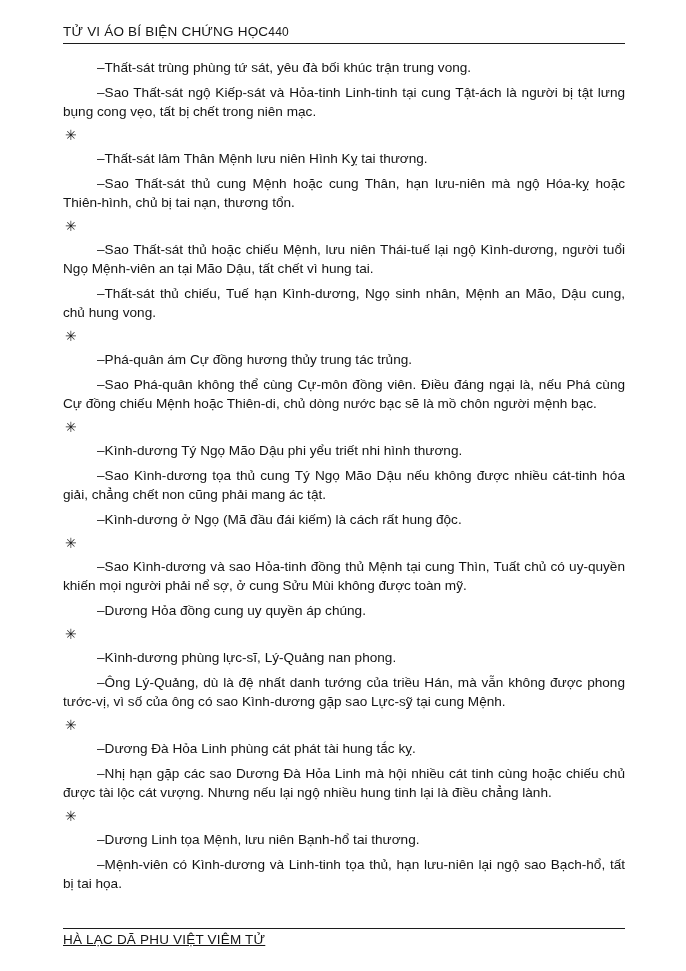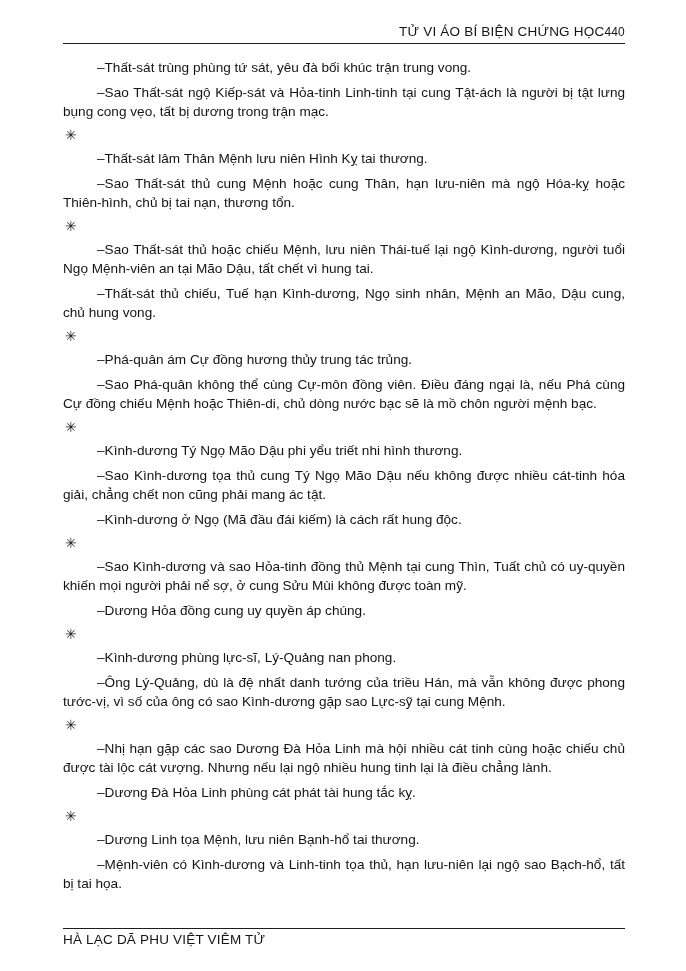--- a/index.html
+++ b/index.html
@@ -13,21 +13,21 @@
     font-family: "Liberation Sans", sans-serif;
     color: #141414;
     overflow: hidden;
   }
   .header {
     position: absolute;
     top: 24px;
     left: 63px;
     right: 61px;
     display: flex;
-    justify-content: flex-end;
+    justify-content: flex-start;
     align-items: baseline;
     font-size: 13.5px;
     letter-spacing: 0.2px;
     padding-bottom: 4px;
     border-bottom: 1.6px solid #1c1c1c;
   }
   .header .page-num { font-size: 12px; }
   .content {
     position: absolute;
     top: 52px;
@@ -52,37 +52,38 @@
   }
   .footer {
     position: absolute;
     left: 63px;
     right: 61px;
     bottom: 24px;
     border-top: 1.6px solid #1c1c1c;
     padding-top: 3px;
     font-size: 13.5px;
     letter-spacing: 0.2px;
+    text-decoration: underline;
   }
 </style>
 </head>
 <body>
 
 <div class="page">
 
   <div class="header">
     <span class="title">TỬ VI ÁO BÍ BIỆN CHỨNG HỌC</span>
     <span class="page-num">440</span>
   </div>
 
   <div class="content">
 
     <div>
       <p class="para">–Thất-sát trùng phùng tứ sát, yêu đà bối khúc trận trung vong.</p>
-      <p class="para">–Sao Thất-sát ngộ Kiếp-sát và Hỏa-tinh Linh-tinh tại cung Tật-ách là người bị tật lưng bụng cong vẹo, tất bị dương trong trận mạc.</p>
+      <p class="para">–Sao Thất-sát ngộ Kiếp-sát và Hỏa-tinh Linh-tinh tại cung Tật-ách là người bị tật lưng bụng cong vẹo, tất bị chết trong niên mạc.</p>
     </div>
     <div class="sep">✳</div>
 
     <div>
       <p class="para">–Thất-sát lâm Thân Mệnh lưu niên Hình Kỵ tai thương.</p>
       <p class="para">–Sao Thất-sát thủ cung Mệnh hoặc cung Thân, hạn lưu-niên mà ngộ Hóa-kỵ hoặc Thiên-hình, chủ bị tai nạn, thương tổn.</p>
     </div>
     <div class="sep">✳</div>
 
     <div>
@@ -110,22 +111,22 @@
     </div>
     <div class="sep">✳</div>
 
     <div>
       <p class="para">–Kình-dương phùng lực-sĩ, Lý-Quảng nan phong.</p>
       <p class="para">–Ông Lý-Quảng, dù là đệ nhất danh tướng của triều Hán, mà vẫn không được phong tước-vị, vì số của ông có sao Kình-dương gặp sao Lực-sỹ tại cung Mệnh.</p>
     </div>
     <div class="sep">✳</div>
 
     <div>
+      <p class="para">–Dương Đà Hỏa Linh phùng cát phát tài hung tắc kỵ.</p>
       <p class="para">–Nhị hạn gặp các sao Dương Đà Hỏa Linh mà hội nhiều cát tinh cùng hoặc chiếu chủ được tài lộc cát vượng. Nhưng nếu lại ngộ nhiều hung tinh lại là điều chẳng lành.</p>
-      <p class="para">–Dương Đà Hỏa Linh phùng cát phát tài hung tắc kỵ.</p>
     </div>
     <div class="sep">✳</div>
 
     <div>
       <p class="para">–Dương Linh tọa Mệnh, lưu niên Bạnh-hổ tai thương.</p>
       <p class="para">–Mệnh-viên có Kình-dương và Linh-tinh tọa thủ, hạn lưu-niên lại ngộ sao Bạch-hổ, tất bị tai họa.</p>
     </div>
 
   </div>
 

